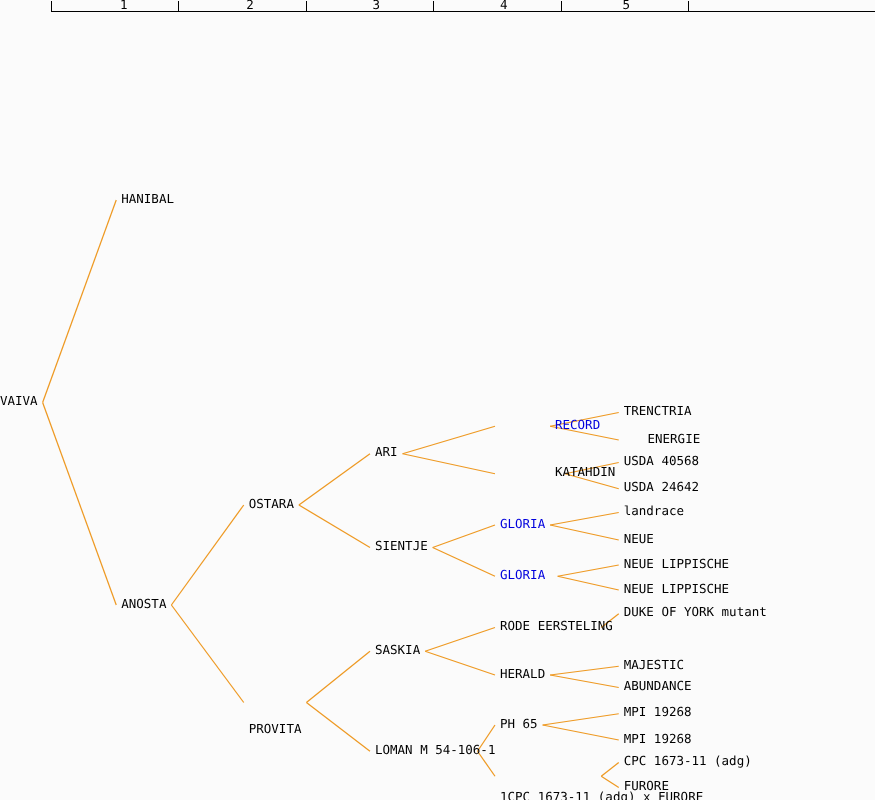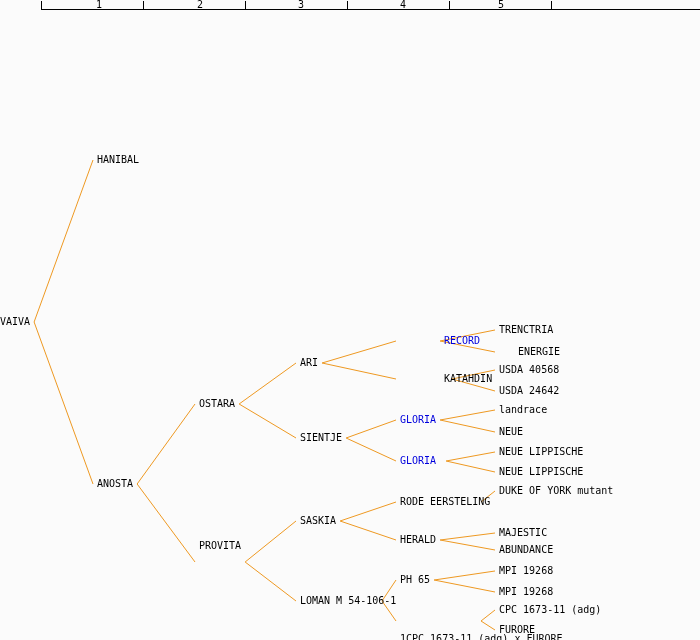--- a/index.html
+++ b/index.html
@@ -89,21 +89,21 @@
     </svg>
 <div class="gen-label" style="left: 89px;">1</div>
     <div class="gen-label" style="left: 190px;">2</div>
     <div class="gen-label" style="left: 291px;">3</div>
     <div class="gen-label" style="left: 393px;">4</div>
     <div class="gen-label" style="left: 491px;">5</div>
     <div class="node" style="left: 0px; top: 316px; color: rgb(0, 0, 0);">VAIVA</div>
     <div class="node" style="left: 97px; top: 154px; color: rgb(0, 0, 0);">HANIBAL</div>
     <div class="node" style="left: 97px; top: 478px; color: rgb(0, 0, 0);">ANOSTA</div>
     <div class="node" style="left: 199px; top: 398px; color: rgb(0, 0, 0);">OSTARA</div>
-    <div class="node" style="left: 199px; top: 540px; color: rgb(0, 0, 0); text-align: right;">PROVITA</div>
+    <div class="node" style="left: 199px; top: 578px; color: rgb(0, 0, 0); text-align: right;">PROVITA</div>
     <div class="node" style="left: 300px; top: 357px; color: rgb(0, 0, 0);">ARI</div>
     <div class="node" style="left: 300px; top: 432px; color: rgb(0, 0, 0);">SIENTJE</div>
     <div class="node" style="left: 300px; top: 515px; color: rgb(0, 0, 0);">SASKIA</div>
     <div class="node" style="left: 300px; top: 595px; color: rgb(0, 0, 0);">LOMAN M 54-106-1</div>
     <div class="node link" style="left: 400px; top: 335px; color: rgb(0, 0, 221); padding-left: 44px;">RECORD</div>
     <div class="node" style="left: 400px; top: 373px; color: rgb(0, 0, 0); margin-left: 44px;">KATAHDIN</div>
     <div class="node link" style="left: 400px; top: 414px; color: rgb(0, 0, 221);">GLORIA</div>
     <div class="node link" style="left: 400px; top: 455px; color: rgb(0, 0, 221);">GLORIA</div>
     <div class="node" style="left: 400px; top: 496px; color: rgb(0, 0, 0);">RODE EERSTELING</div>
     <div class="node" style="left: 400px; top: 534px; color: rgb(0, 0, 0);">HERALD</div>

